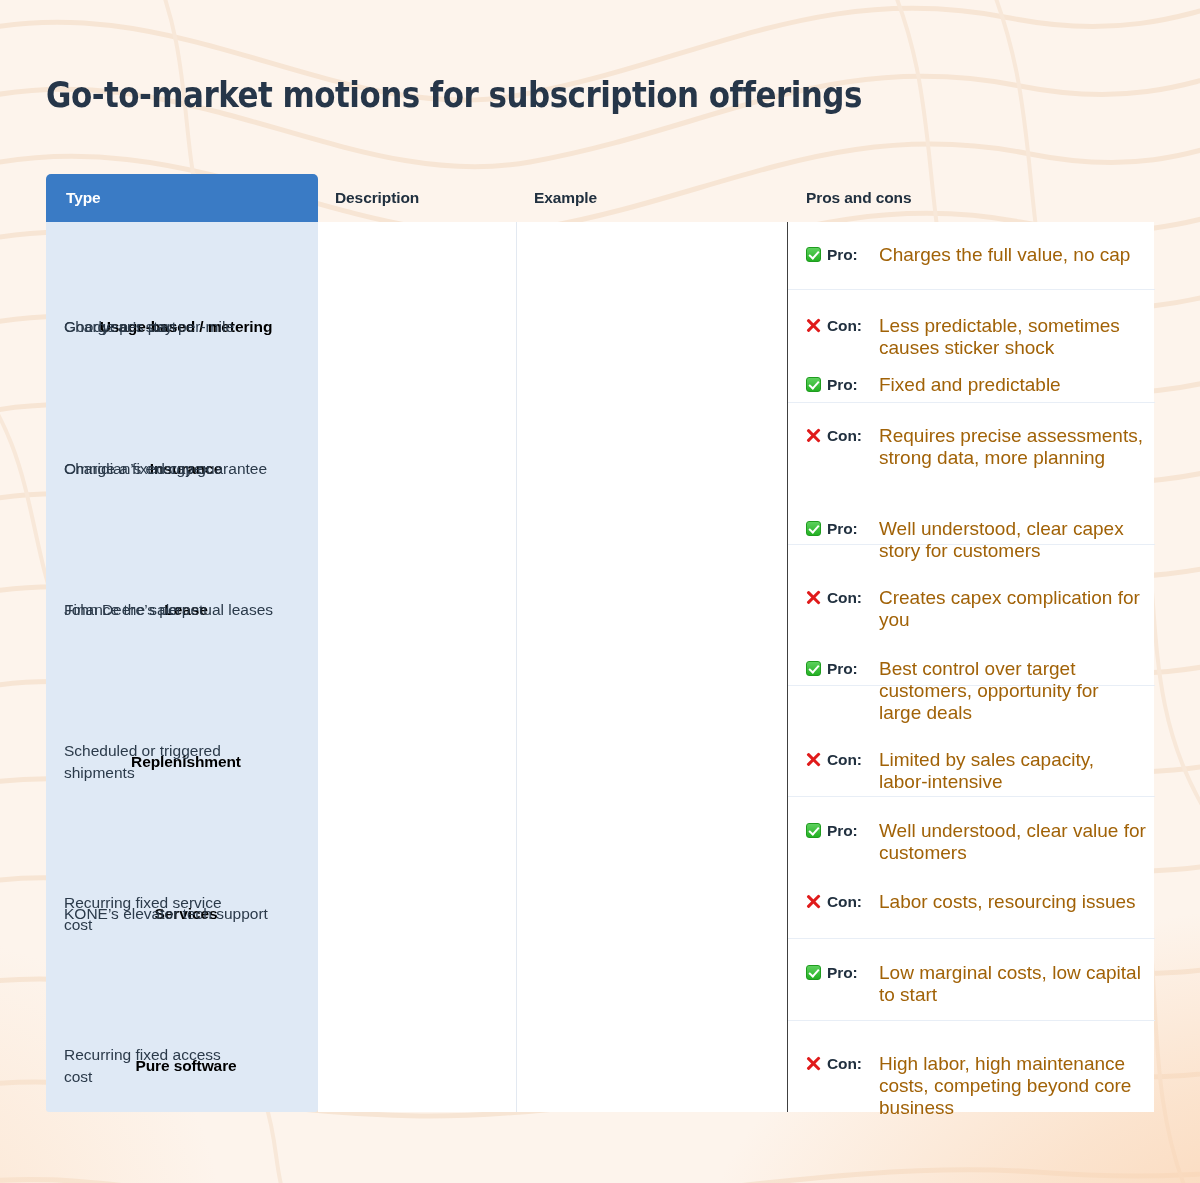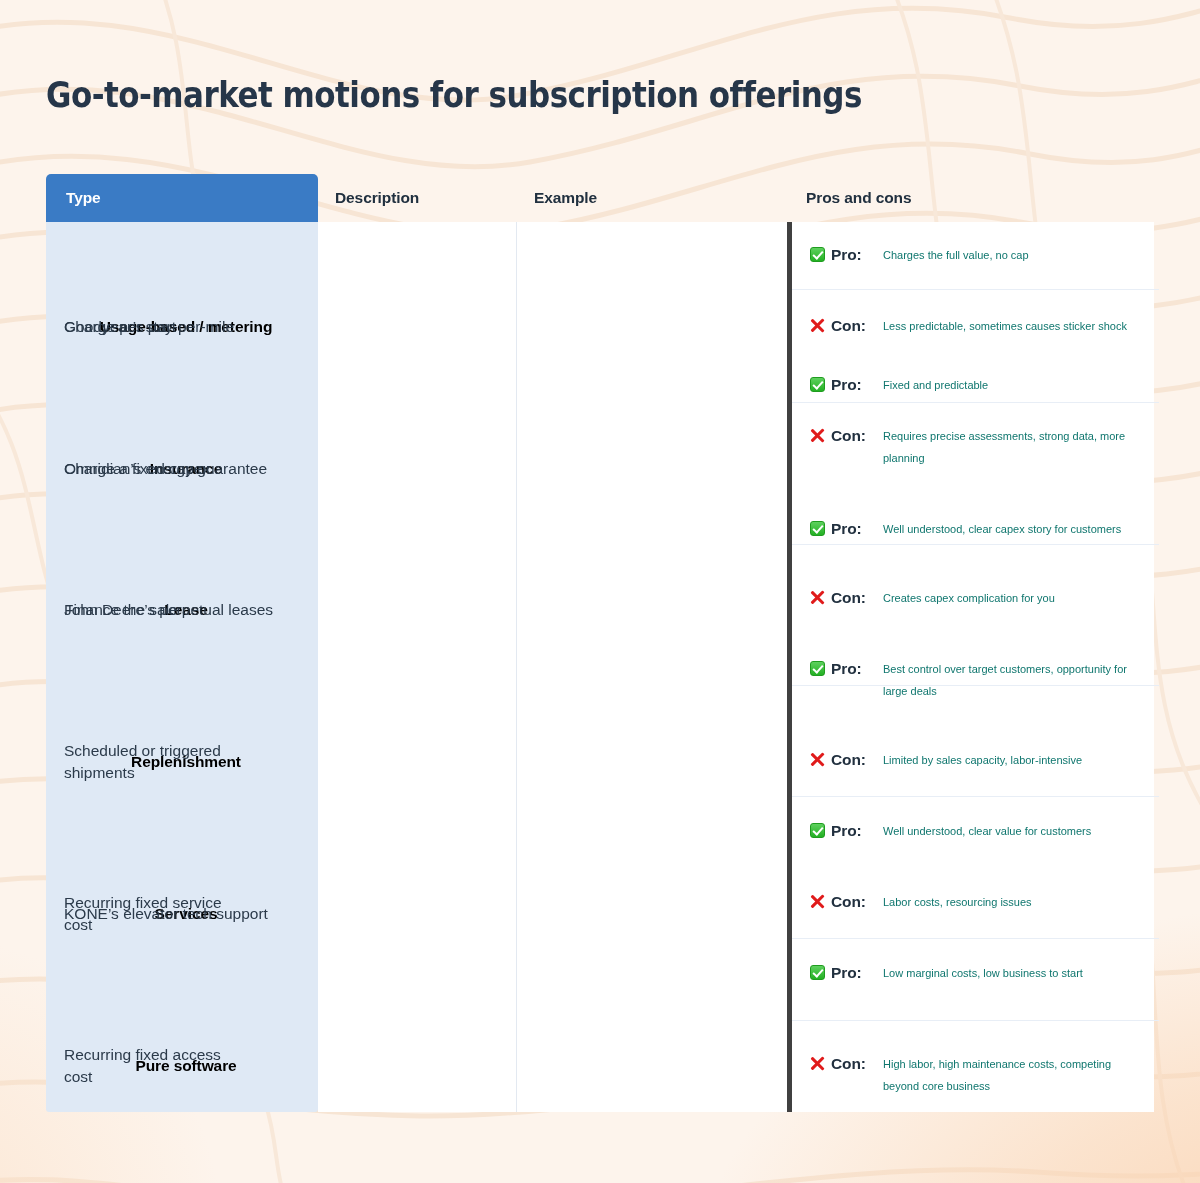--- a/index.html
+++ b/index.html
@@ -123,21 +123,21 @@
     height: 890px;
     background: #ffffff;
     border-left: 1px solid #e3e9f1;
   }
   .col-pros {
     position: absolute;
     left: 741px; top: 0;
     width: 367px;
     height: 890px;
     background: #ffffff;
-    border-left: 5px solid #404040;
+    border-left: 1px solid #404040;
   }
 
   
   .cell {
     position: absolute;
     display: flex;
     align-items: center;
   }
   .cell-type {
     left: 20px;
@@ -182,22 +182,22 @@
   .pc-label {
     flex: 0 0 52px;
     font-size: 15.5px;
     font-weight: 700;
     color: #21303f;
     line-height: 22px;
     letter-spacing: -0.1px;
   }
   .pc-text {
     flex: 1 1 auto;
-    font-size: 11px;
-    color: #0f766e;
+    font-size: 19px;
+    color: #a16207;
     line-height: 22px;
   }
   .pc-sep {
     position: absolute;
     left: 0;
     width: 367px;
     height: 1px;
     background: #e8eef6;
   }
 
@@ -399,21 +399,21 @@
         </div>
         <div class="pc-item" style="top:669px">
           <span class="pc-icon"><i class="ico-x"></i></span>
           <span class="pc-label">Con:</span>
           <span class="pc-text">Labor costs, resourcing issues</span>
         </div>
 
         <div class="pc-item" style="top:740px">
           <span class="pc-icon"><i class="ico-check"></i></span>
           <span class="pc-label">Pro:</span>
-          <span class="pc-text">Low marginal costs, low business to start</span>
+          <span class="pc-text">Low marginal costs, low capital to start</span>
         </div>
         <div class="pc-item" style="top:831px">
           <span class="pc-icon"><i class="ico-x"></i></span>
           <span class="pc-label">Con:</span>
           <span class="pc-text">High labor, high maintenance costs, competing beyond core business</span>
         </div>
 
       </div>
 
     </div>

